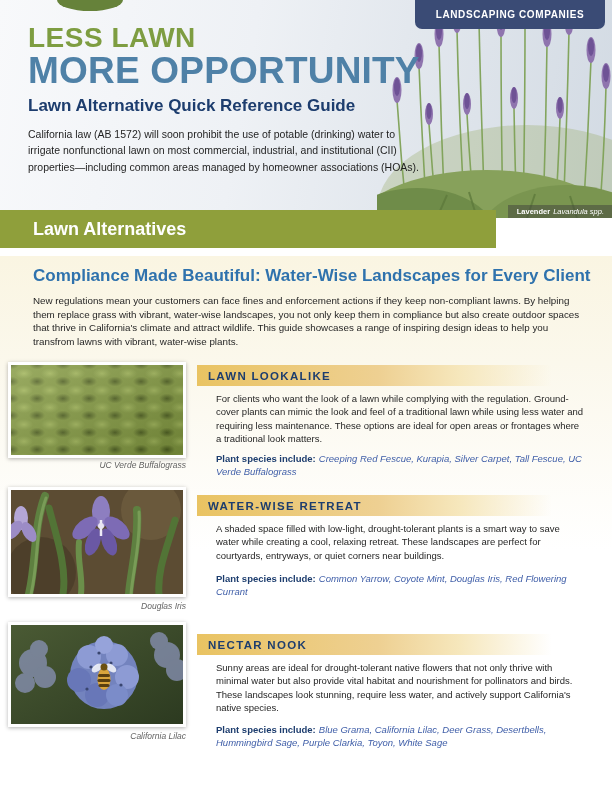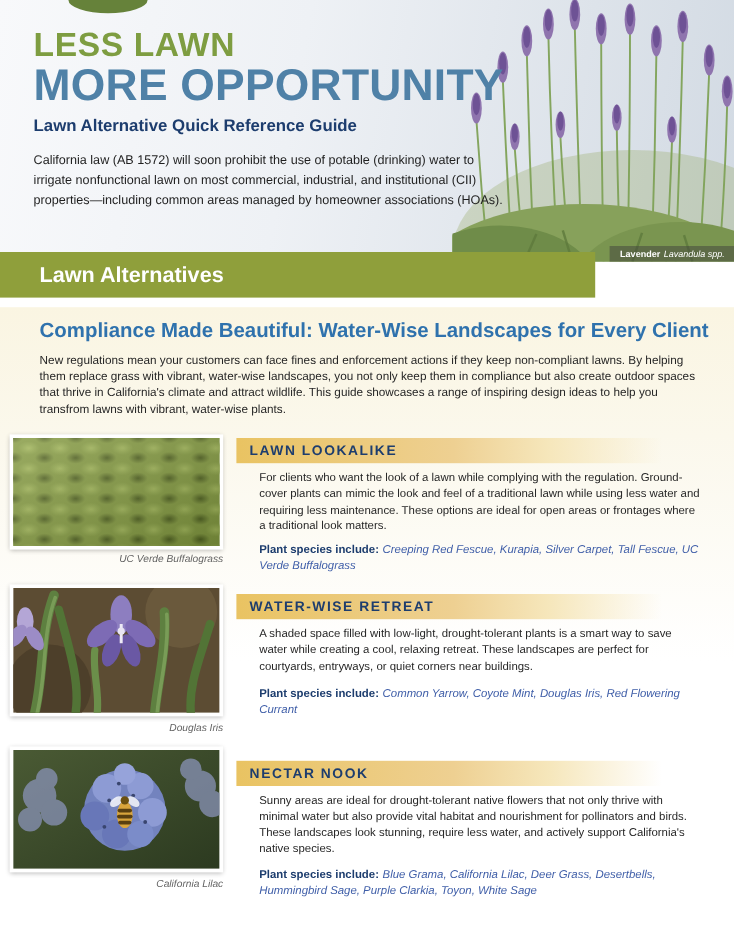--- a/index.html
+++ b/index.html
@@ -17,21 +17,21 @@
   .top-blob { position:absolute; left:57px; top:0; width:66px; height:11px;
     background:#66823a; border-radius:0 0 33px 33px / 0 0 11px 11px; }
   .badge { position:absolute; top:0; right:7px; width:190px; height:29px;
     background:#3a4b75; border-radius:0 0 7px 7px;
     display:flex; align-items:center; justify-content:center;
     color:#fff; font-size:10px; font-weight:bold; letter-spacing:0.6px; }
   .headline1 { position:absolute; left:28px; top:22px; font-size:28px; font-weight:bold;
     color:#7e9d41; letter-spacing:0.5px; }
   .headline2 { position:absolute; left:28px; top:50px; font-size:37px; font-weight:bold;
     color:#4f81a7; letter-spacing:0.2px; }
-  .subtitle { position:absolute; left:28px; top:96px; font-size:14px; font-weight:bold;
+  .subtitle { position:absolute; left:28px; top:96px; font-size:17px; font-weight:bold;
     color:#1d3d6e; }
   .hero-intro { position:absolute; left:28px; top:126px; width:398px;
     font-size:10.5px; line-height:1.57; color:#1f1f1f; }
   .photo-caption-strip { position:absolute; right:0; top:205px; width:104px; height:13px;
     background:rgba(70,72,62,0.55); color:#fff; font-size:7.5px; line-height:13px;
     text-align:right; padding-right:8px; }
   .photo-caption-strip .cap-name { font-weight:bold; }
   .photo-caption-strip .cap-species { font-style:italic; margin-left:3px; }
 
   
@@ -150,20 +150,23 @@
         <ellipse cx="190" cy="240" rx="90" ry="55" fill="#7a9550"></ellipse>
         <g stroke="#5e7a3c" stroke-width="2" fill="none" opacity="0.8">
           <path d="M60 218 L70 195"></path>
             <path d="M100 218 L92 192"></path>
           <path d="M150 218 L158 194"></path>
             <path d="M200 218 L193 196"></path>
         </g>
       </svg>
     </div>
     <div class="top-blob"></div>
+    <div class="badge">
+      <span>LANDSCAPING COMPANIES</span>
+    </div>
     <div class="headline1">LESS LAWN</div>
     <div class="headline2">MORE OPPORTUNITY</div>
     <div class="subtitle">Lawn Alternative Quick Reference Guide</div>
     <div class="hero-intro">California law (AB 1572) will soon prohibit the use of potable (drinking) water to irrigate nonfunctional lawn on most commercial, industrial, and institutional (CII) properties—including common areas managed by homeowner associations (HOAs).</div>
     <div class="photo-caption-strip">
       <span class="cap-name">Lavender</span><span class="cap-species">Lavandula spp.</span>
     </div>
   </div>
 
   <div class="band">

